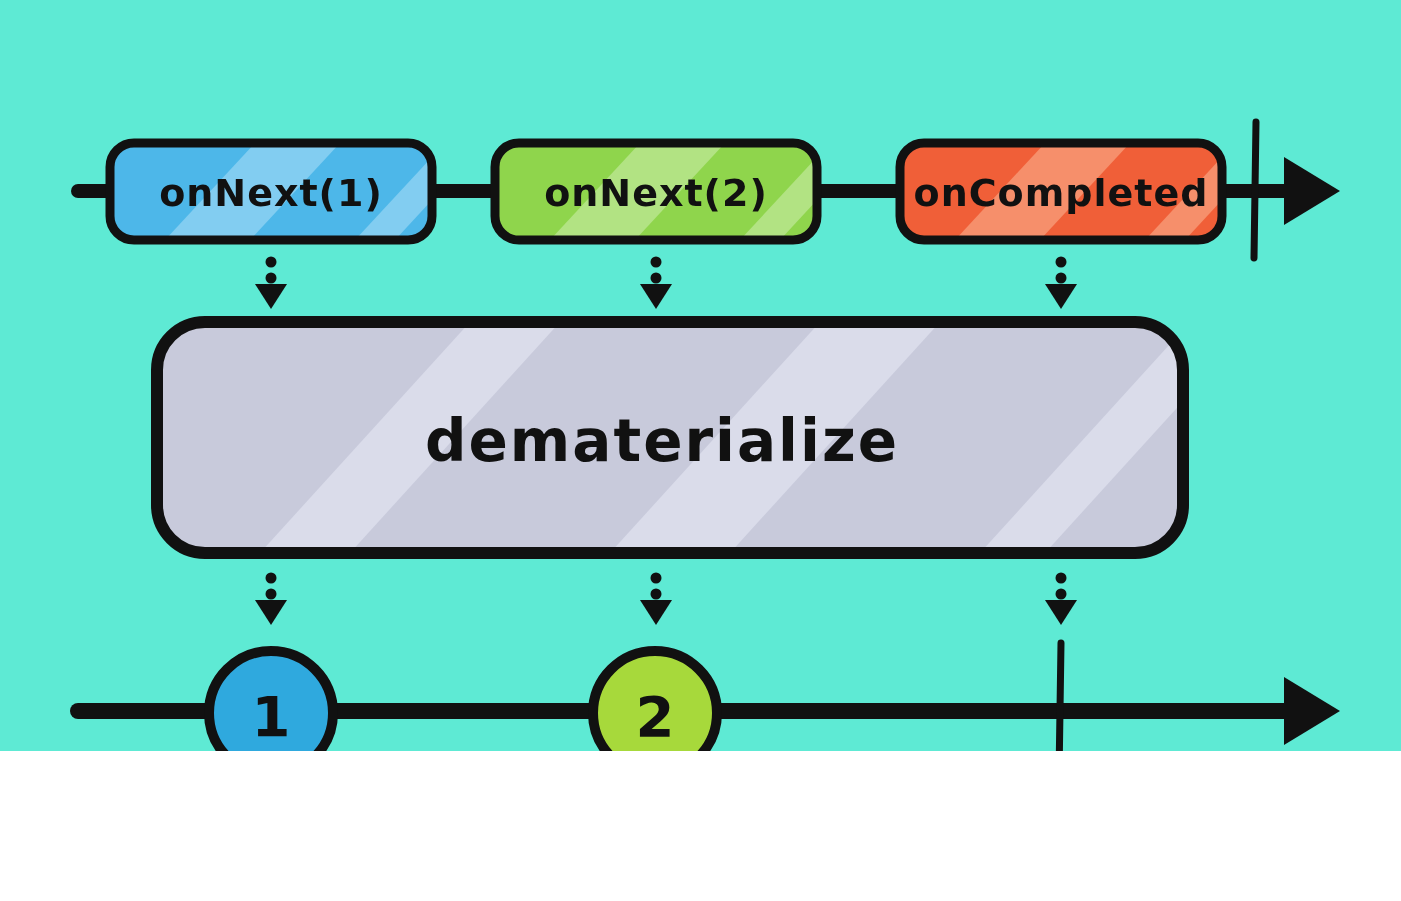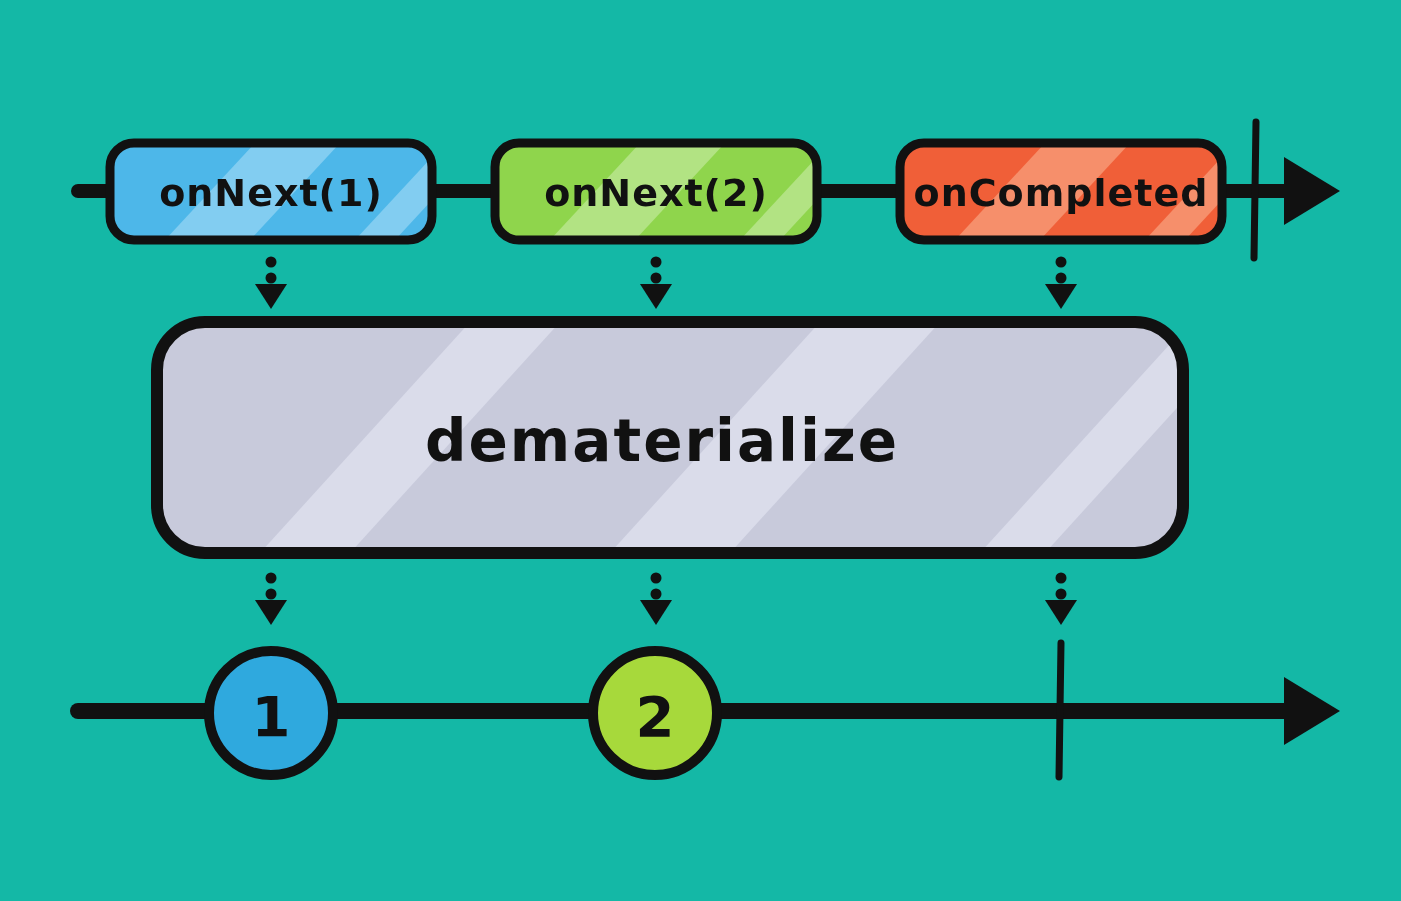--- a/index.html
+++ b/index.html
@@ -3,22 +3,22 @@
 <meta charset="utf-8">
 <style>
   html, body {
     margin: 0;
     padding: 0;
     background: #ffffff;
   }
   .stage {
     position: relative;
     width: 1401px;
-    height: 901px;
-    background: #14b8a6;
+    height: 751px;
+    background: #5eead4;
     overflow: hidden;
   }
   svg text {
     font-family: "DejaVu Sans", "Liberation Sans", sans-serif;
     font-weight: bold;
     fill: #111111;
   }
   .event-label   { font-size: 38px; letter-spacing: 1px; }
   .operator-label{ font-size: 58px; letter-spacing: 2px; }
   .marble-label  { font-size: 56px; }

